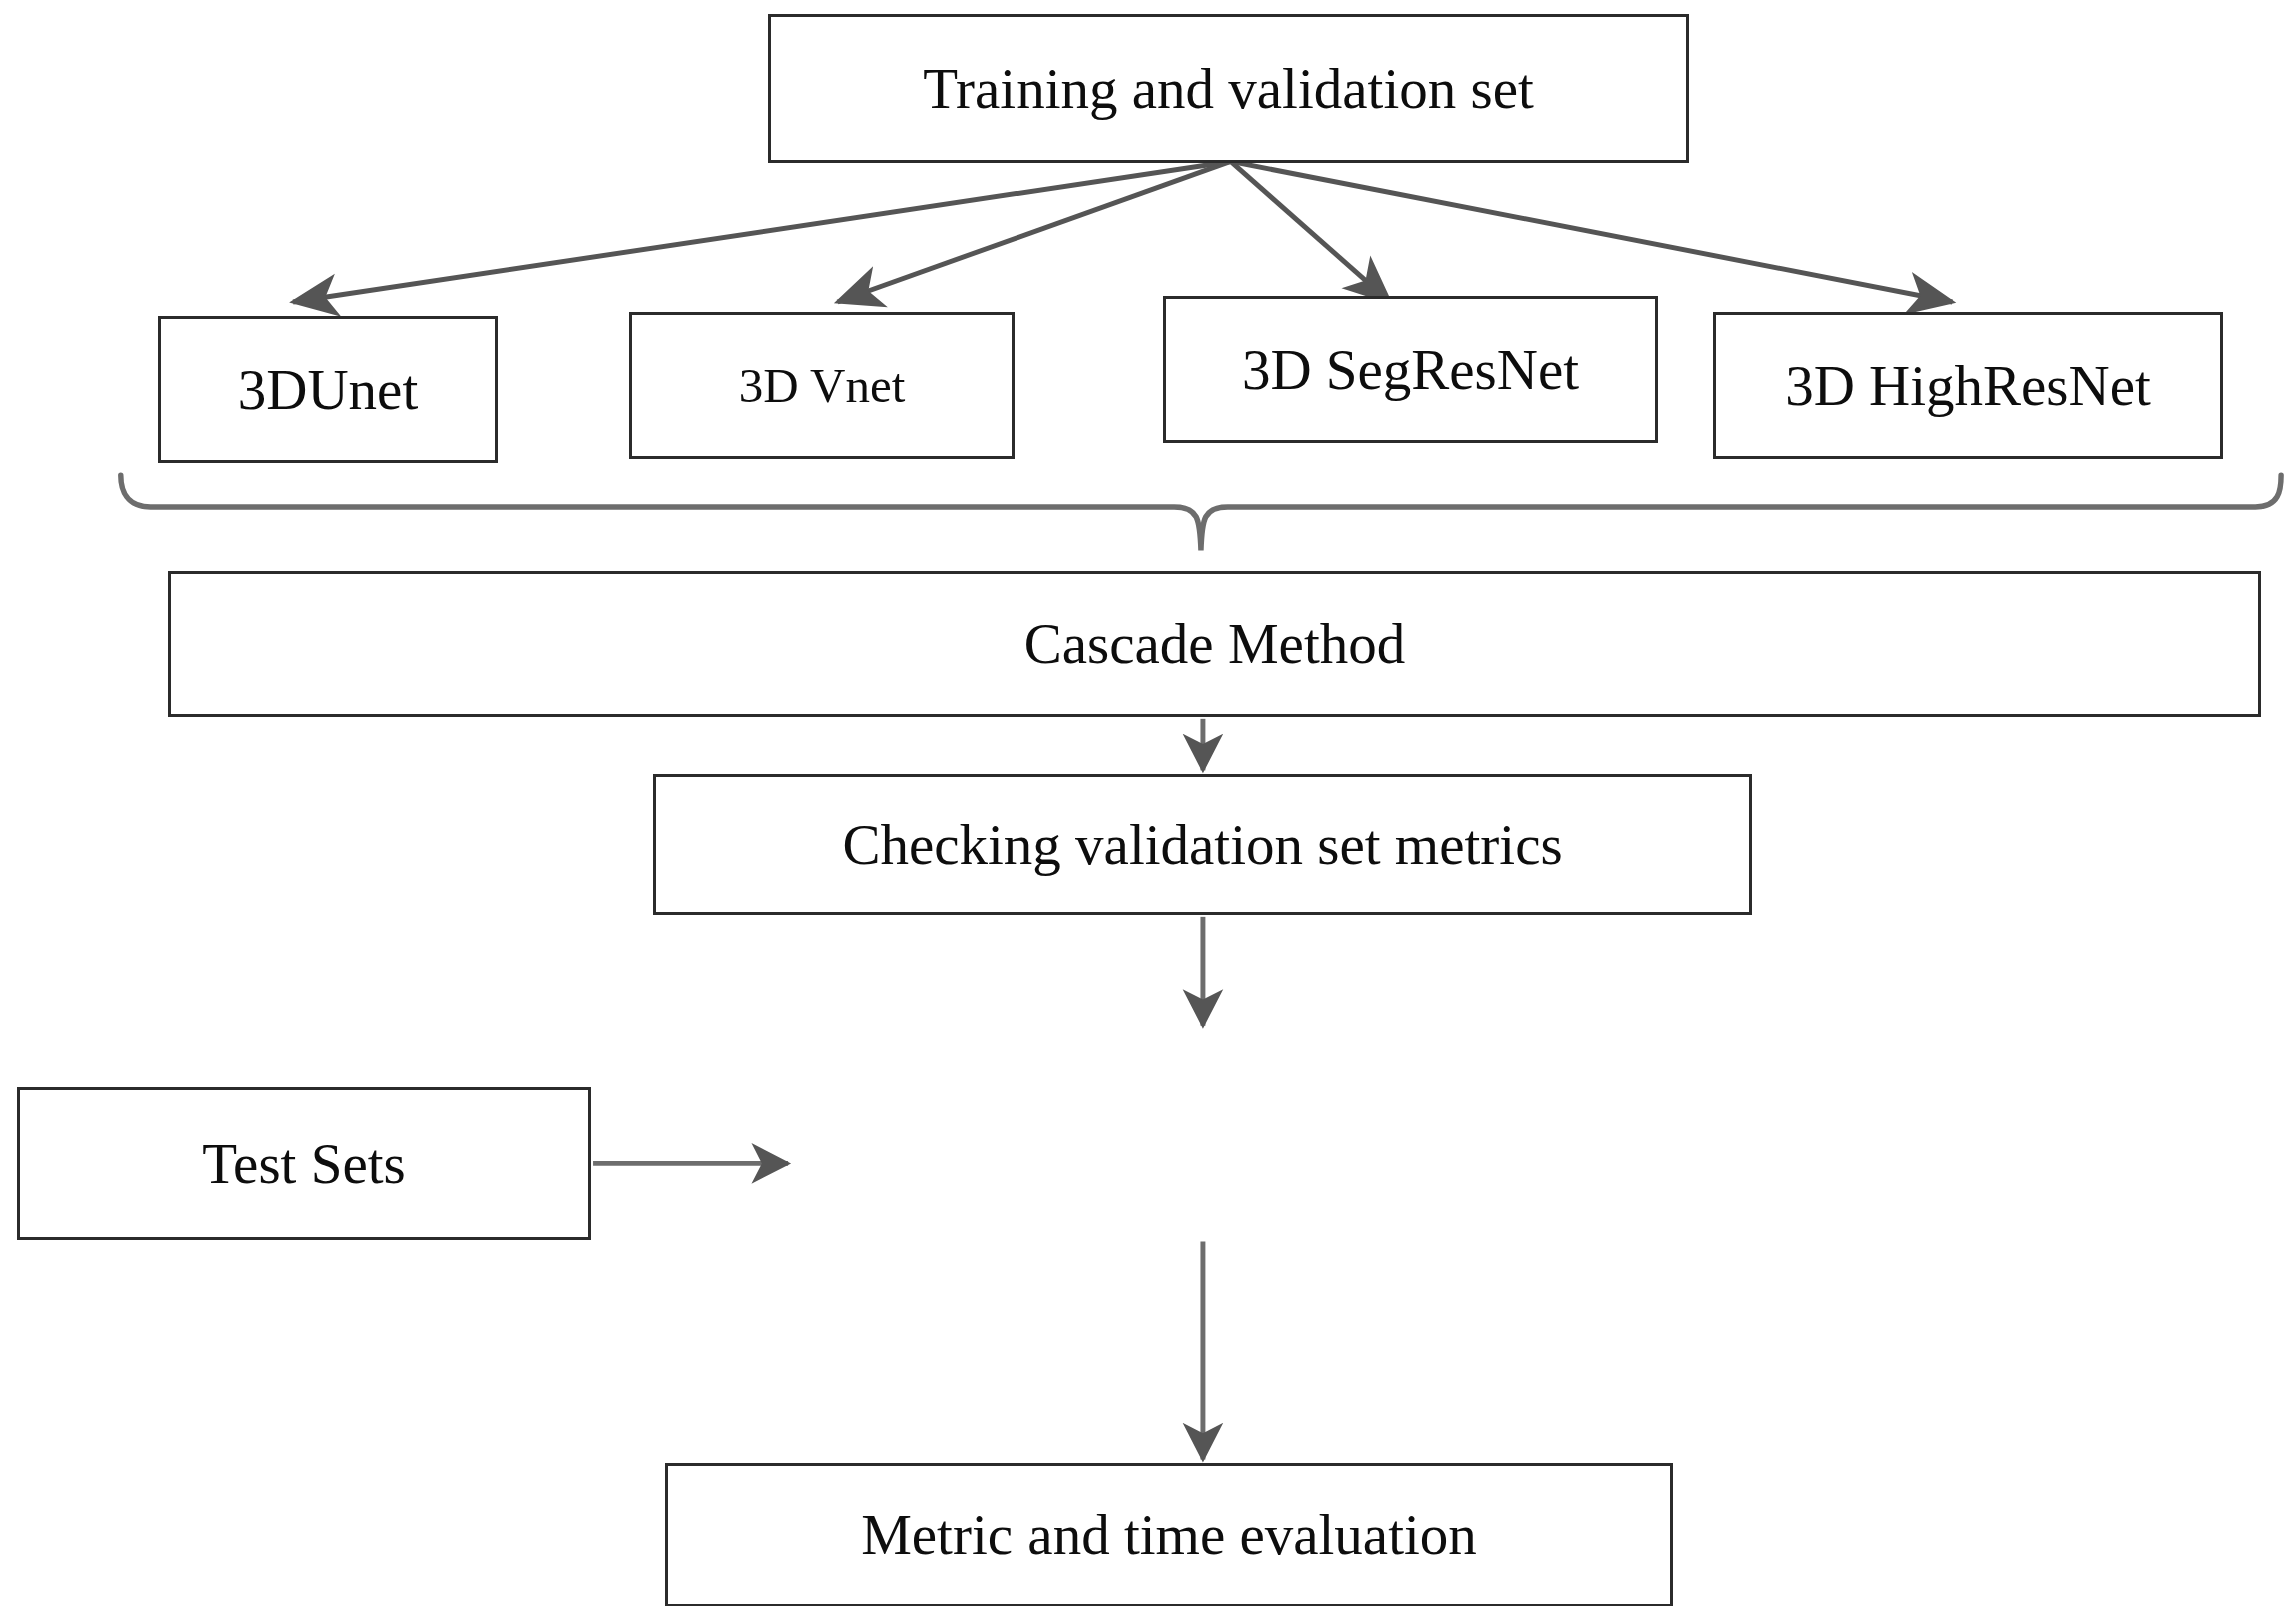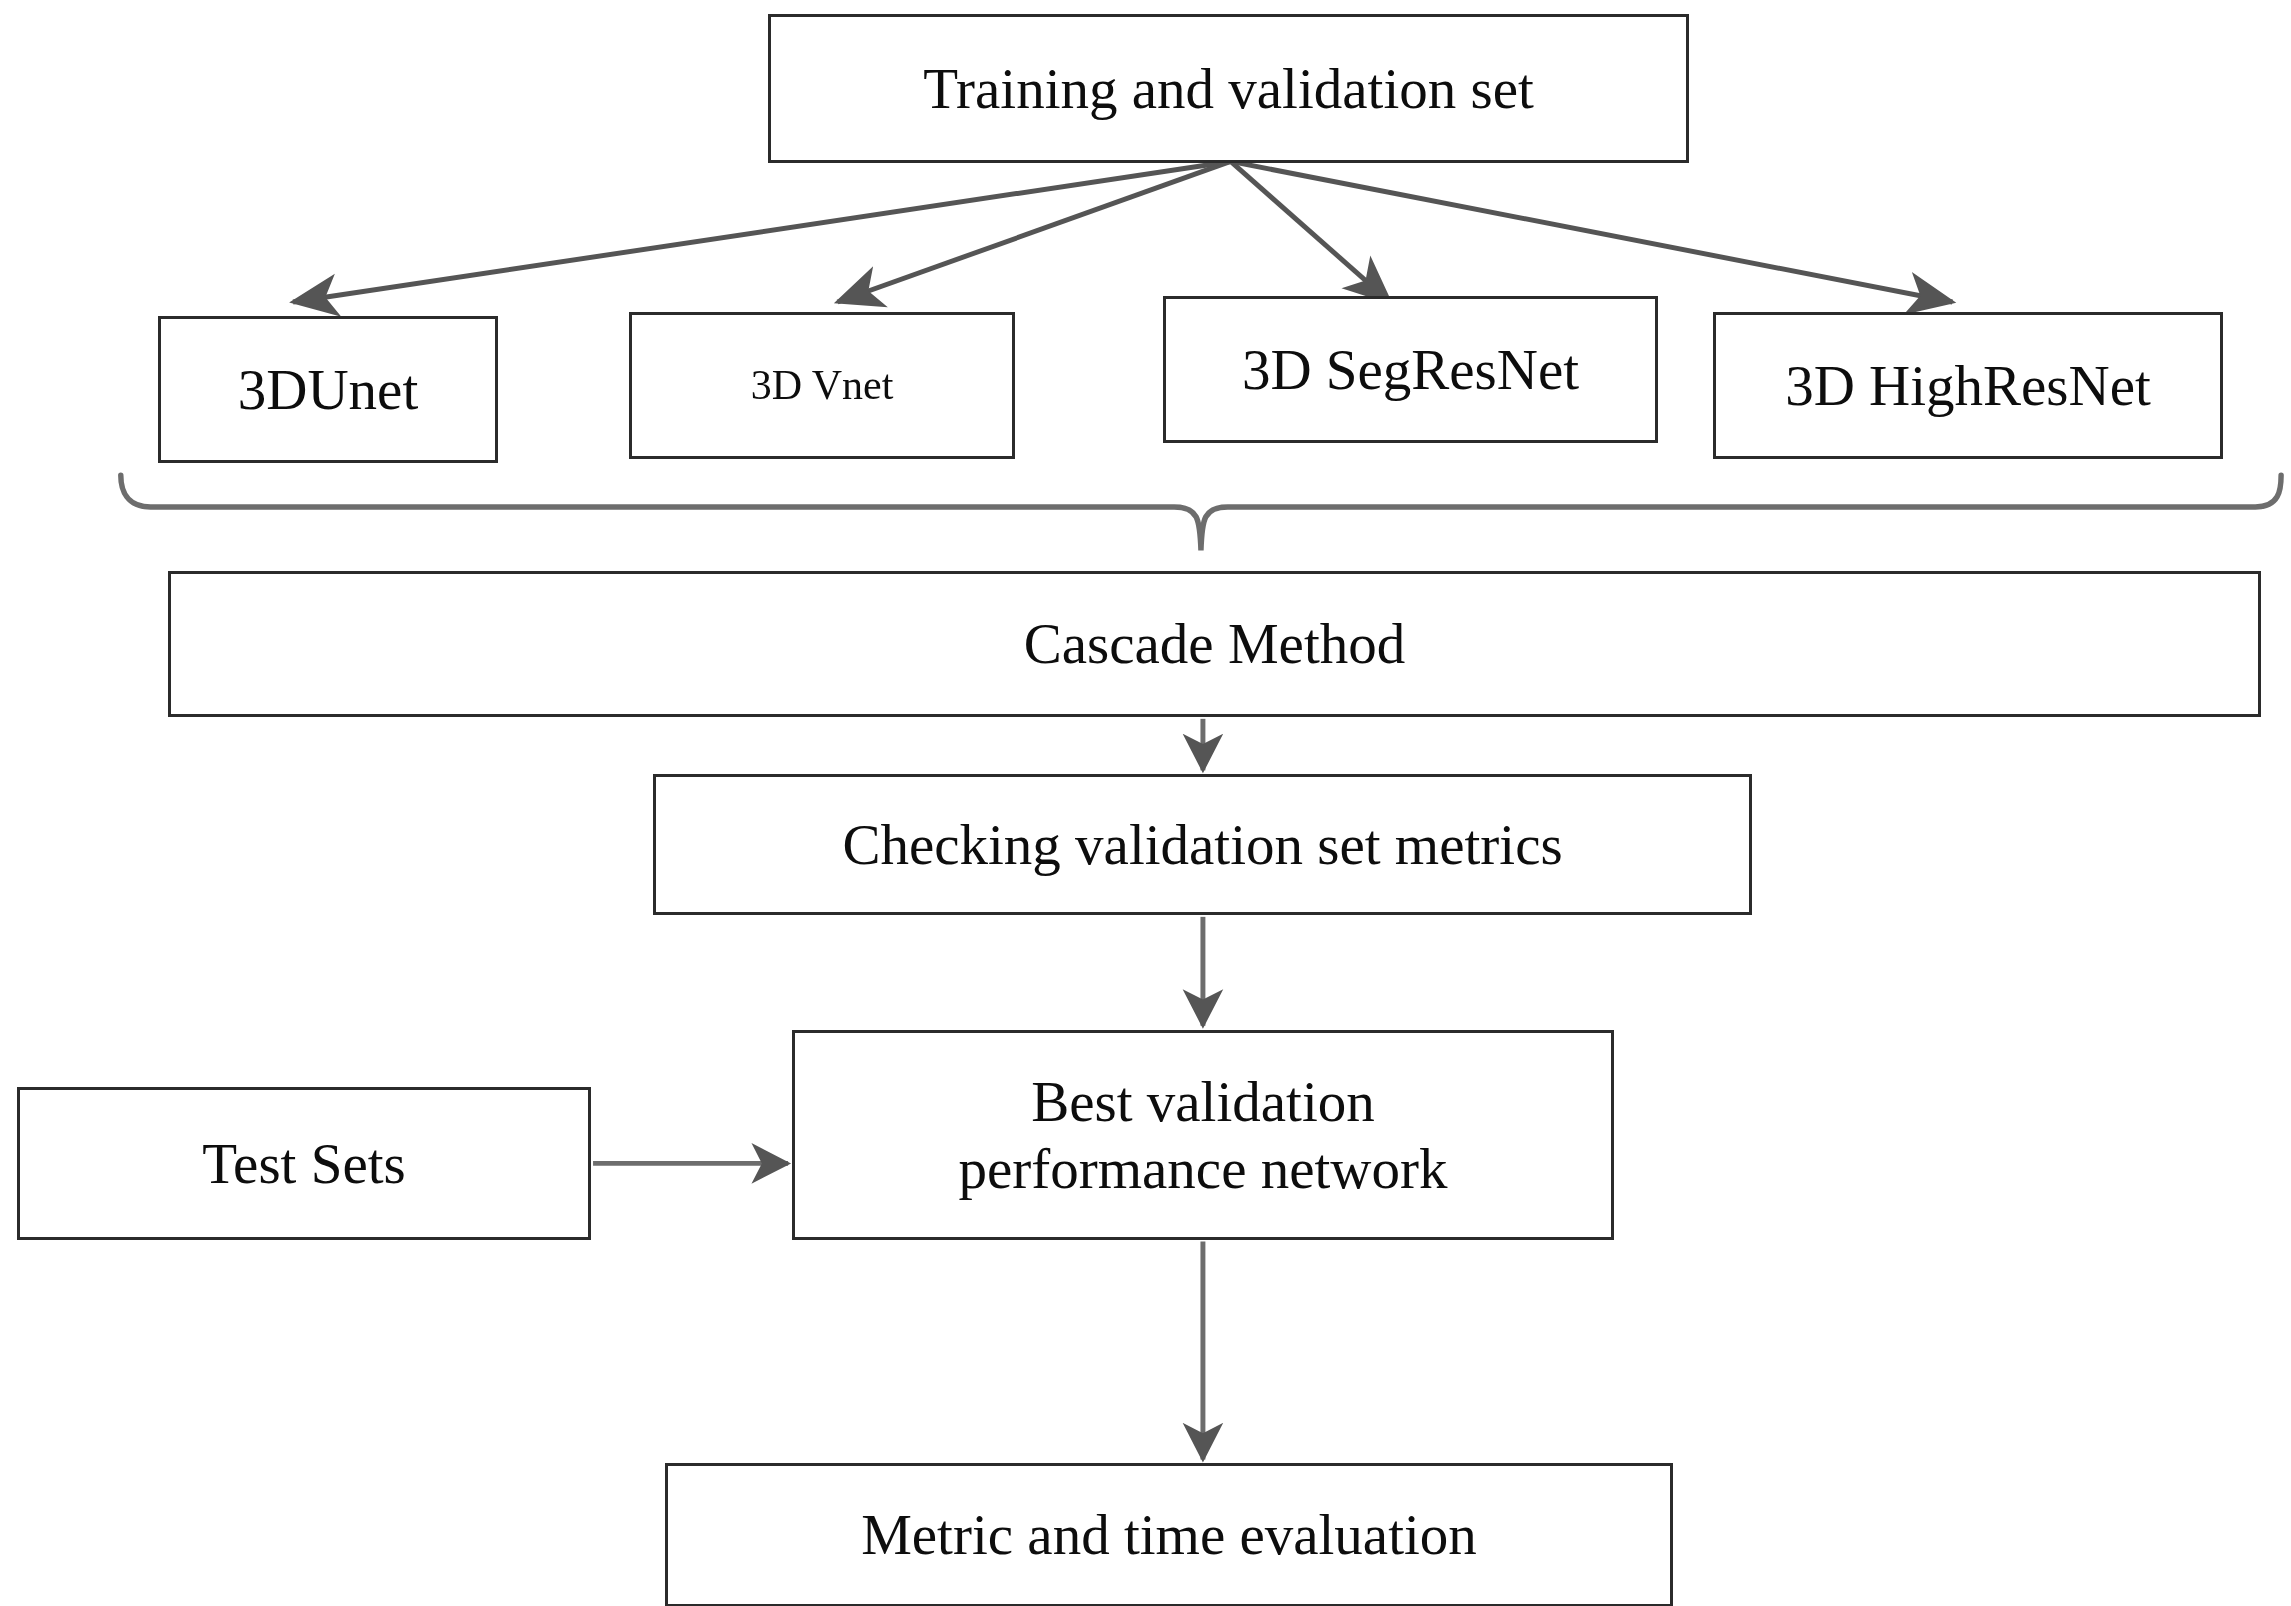--- a/index.html
+++ b/index.html
@@ -40,21 +40,21 @@
   }
   .node .label {
     display: block;
     width: 100%;
     padding: 0 10px;
     box-sizing: border-box;
   }
   
   #node-training   { left: 768px;  top: 14px;   width: 921px;  height: 149px; font-size: 57px; }
   #node-unet       { left: 158px;  top: 316px;  width: 340px;  height: 147px; font-size: 57px; }
-  #node-vnet       { left: 629px;  top: 312px;  width: 386px;  height: 147px; font-size: 42px; }
+  #node-vnet       { left: 629px;  top: 312px;  width: 386px;  height: 147px; font-size: 49px; }
   #node-segresnet  { left: 1163px; top: 296px;  width: 495px;  height: 147px; font-size: 57px; }
   #node-highresnet { left: 1713px; top: 312px;  width: 510px;  height: 147px; font-size: 57px; }
   #node-cascade    { left: 168px;  top: 571px;  width: 2093px; height: 146px; font-size: 57px; }
   #node-checking   { left: 653px;  top: 774px;  width: 1099px; height: 141px; font-size: 57px; }
   #node-testsets   { left: 17px;   top: 1087px; width: 574px;  height: 153px; font-size: 57px; }
   #node-bestval    { left: 792px;  top: 1030px; width: 822px;  height: 210px; font-size: 57px; }
   #node-metric     { left: 665px;  top: 1463px; width: 1008px; height: 144px; font-size: 57px; }
 </style>
 </head>
 <body>
@@ -121,25 +121,19 @@
   </div>
 
   <div class="node" id="node-checking">
     <span class="label">Checking validation set metrics</span>
   </div>
 
   <div class="node" id="node-testsets">
     <span class="label">Test Sets</span>
   </div>
 
-  <div class="node" id="node-bestval">
-    <span class="label">
-      <span>Best validation</span><br>
-      <span>performance network</span>
-    </span>
-  </div>
 
   <div class="node" id="node-metric">
     <span class="label">Metric and time evaluation</span>
   </div>
 
 </div>
 
 
 </body></html>

